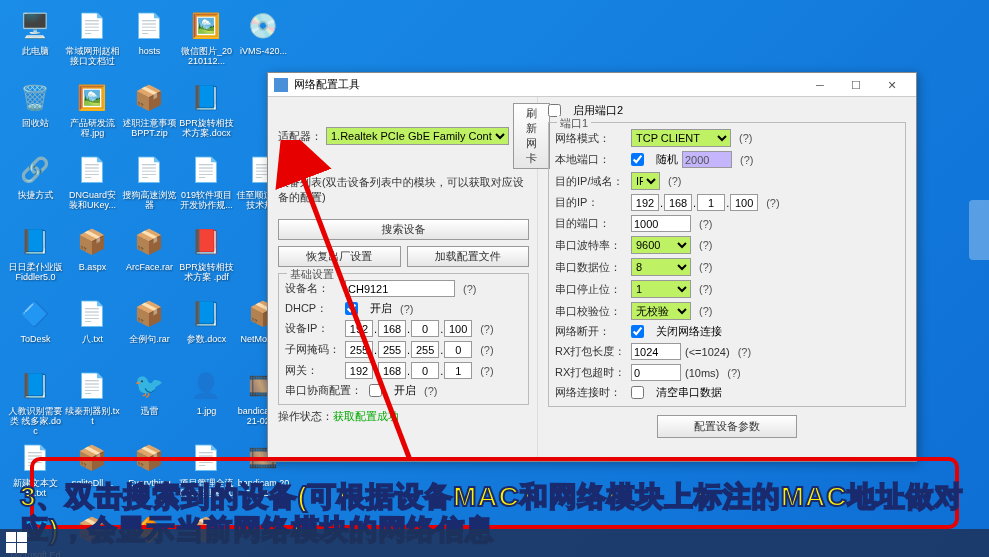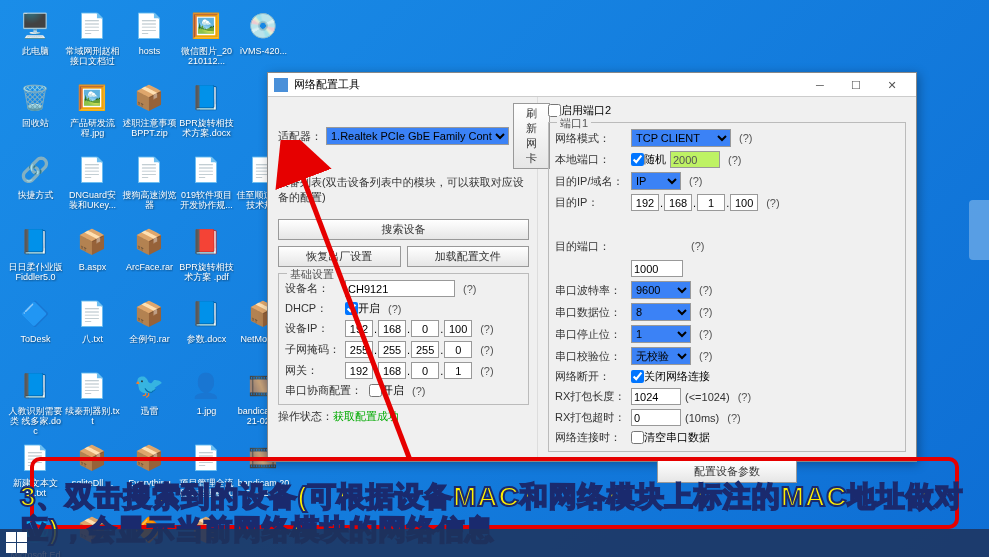--- a/index.html
+++ b/index.html
@@ -11,21 +11,21 @@
 .di .lbl{line-height:10px;word-break:break-all;text-shadow:1px 1px 2px rgba(0,0,0,.5);max-height:30px;overflow:hidden}
 .win{position:absolute;left:267px;top:72px;width:650px;height:390px;background:#f0f0f0;border:1px solid #888;box-shadow:2px 2px 10px rgba(0,0,0,.3);font-size:11px}
 .titlebar{display:flex;align-items:center;height:24px;background:#fff;border-bottom:1px solid #ccc;padding:0 6px}
 .titlebar .ti{width:14px;height:14px;background:#4a90d9;margin-right:6px}
 .titlebar .tt{flex:1;font-size:11px}
 .winbtn{width:36px;height:22px;text-align:center;line-height:22px;color:#555;font-size:11px}
 .body{display:flex;height:calc(100% - 24px)}
 .left{width:270px;padding:6px 8px 6px 10px;border-right:1px solid #ddd;display:flex;flex-direction:column}
 .row{display:flex;align-items:center;margin-bottom:4px;gap:4px}
 .lab{font-size:11px;white-space:nowrap;color:#333}
-select.sel{font-size:11px;border:1px solid #999;background:#3b82f6;height:18px;flex:1}
+select.sel{font-size:11px;border:1px solid #999;background:#bef264;height:18px;flex:1}
 .btn{border:1px solid #999;background:linear-gradient(#fff,#e6e6e6);font-size:11px;padding:2px 12px;color:#333;cursor:pointer}
 .hint{font-size:11px;color:#333;margin:2px 0}
 .table{border:1px solid #999;height:96px;background:#fff;position:relative;margin-top:2px}
 .table th,.table td{font-size:10px;padding:2px 4px;border-right:1px solid #ccc;text-align:left}
 .table thead tr{background:#f0f0f0;border-bottom:1px solid #ccc}
 .table tbody tr{border-bottom:1px solid #eee}
 .table table{width:100%;border-collapse:collapse}
 .redbox{position:absolute;border:3px solid #e60000;pointer-events:none;border-radius:6px}
 .btnrow{display:flex;gap:6px;margin-top:6px;justify-content:flex-start}
 .btnrow .btn{flex:1}
@@ -35,21 +35,21 @@
 .frow{display:flex;align-items:center;margin-bottom:4px;gap:4px}
 .frow .lab{width:56px}
 .inp{border:1px solid #999;height:17px;font-size:11px;padding:0 2px;background:#fff}
 .ipseg{width:28px;text-align:center}
 .ipdot{padding:0 1px}
 .q{color:#555;margin-left:4px;font-size:11px}
 .status{margin-top:4px;font-size:11px;color:#333}
 .status .ok{color:#0a0}
 .right{flex:1;padding:6px 10px}
 .right .frow .lab{width:72px}
-.cb{display:inline-flex;gap:0}
+.cb{display:inline-flex;gap:12px}
 .arrow{position:absolute;pointer-events:none}
 .overlay{position:absolute;left:30px;right:30px;bottom:28px;border:4px solid #e60000;border-radius:10px;padding:4px 10px 2px}
 .overlay-text{position:absolute;left:20px;right:10px;bottom:10px;font-size:28px;font-weight:700;color:#fff000;-webkit-text-stroke:2px #1a2a6e;line-height:1.2;letter-spacing:1px}
 .taskbar{position:absolute;left:0;right:0;bottom:0;height:28px;background:rgba(30,50,90,.85);display:flex;align-items:center;padding:0 6px;gap:6px}
 .taskbar .start{width:22px;height:22px;display:grid;grid-template-columns:10px 10px;grid-template-rows:10px 10px;gap:1px}
 .taskbar .start div{background:#fff}
 .notif{position:absolute;right:0;top:200px;width:20px;height:60px;background:rgba(255,255,255,.3);border-radius:4px 0 0 4px}
 </style>
 </head>
 <body>
@@ -292,36 +292,36 @@
             <span class="lab">网络模式：</span>
             <select class="sel" style="width:100px;flex:none"><option>TCP CLIENT</option></select>
             <span class="q">(?)</span>
           </div>
         <div class="frow">
             <span class="lab">本地端口：</span>
             <label class="cb">
               <input type="checkbox" checked="" style="">
               <span>随机</span>
             </label>
-            <input class="inp" style="width: 50px; background: #bef264;" disabled="" value="2000">
+            <input class="inp" style="width: 50px; background: #c4b5fd;" disabled="" value="2000">
             <span class="q">(?)</span>
           </div>
         <div class="frow">
             <span class="lab">目的IP/域名：</span>
-            <select class="sel" style="width:50px;flex:none"><option>IP</option></select>
+            <select class="sel" style="width:29px;flex:none"><option>IP</option></select>
             <span class="q">(?)</span>
           </div>
         <div class="frow">
             <span class="lab">目的IP：</span>
             <span id="ip4"><input class="inp ipseg" value="192" style=""><span class="ipdot">.</span><input class="inp ipseg" value="168" style=""><span class="ipdot">.</span><input class="inp ipseg" value="1" style=""><span class="ipdot">.</span><input class="inp ipseg" value="100" style=""></span>
             <span class="q">(?)</span>
           </div>
         <div class="frow">
             <span class="lab">目的端口：</span>
-            <input class="inp" style="width: 52px; margin-top: 45px;" value="1000">
+            <input class="inp" style="width: 60px;" value="1000">
             <span class="q">(?)</span>
           </div>
         <div class="frow">
             <span class="lab">串口波特率：</span>
             <select class="sel" style="width:60px;flex:none"><option>9600</option></select>
             <span class="q">(?)</span>
           </div>
         <div class="frow">
             <span class="lab">串口数据位：</span>
             <select class="sel" style="width:60px;flex:none"><option>8</option></select>

